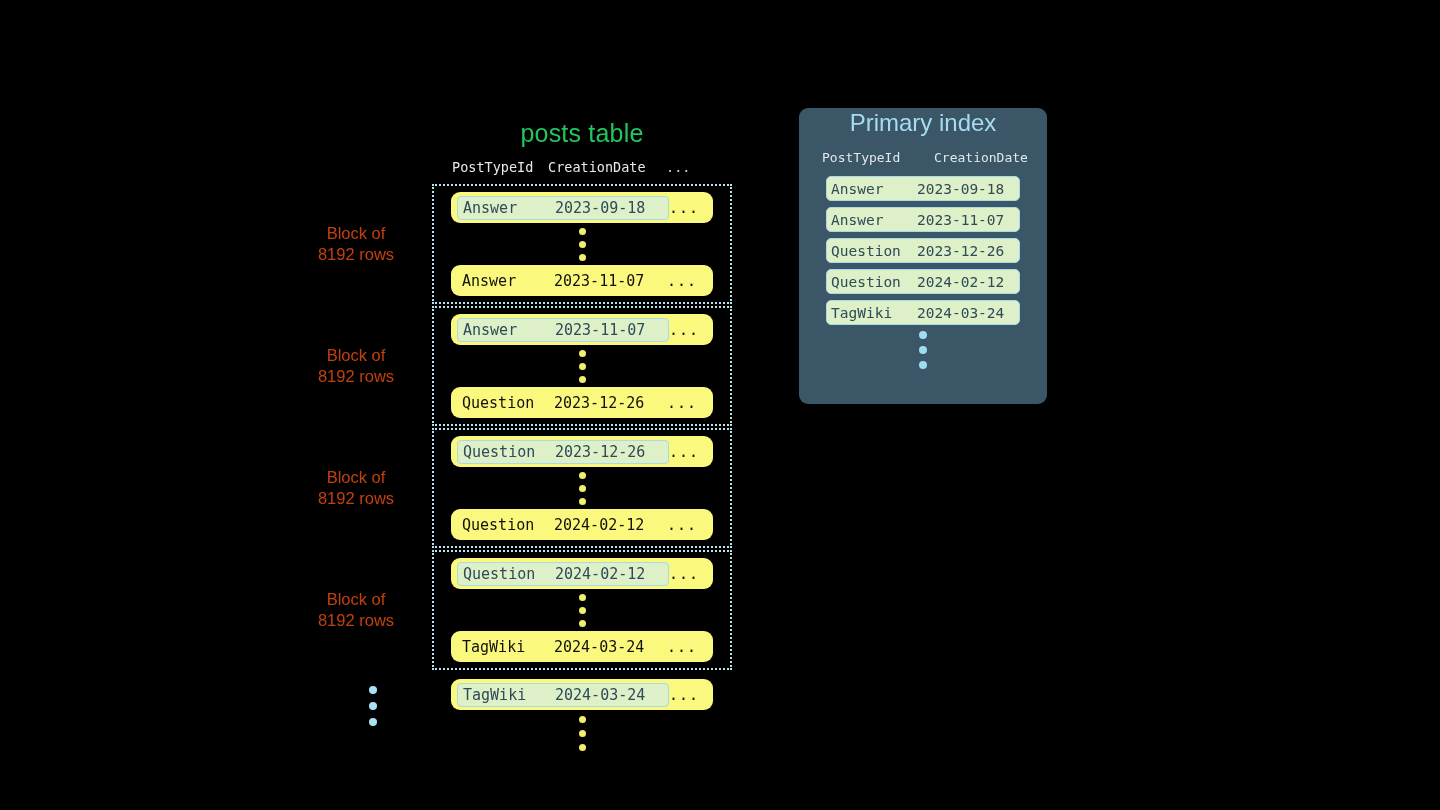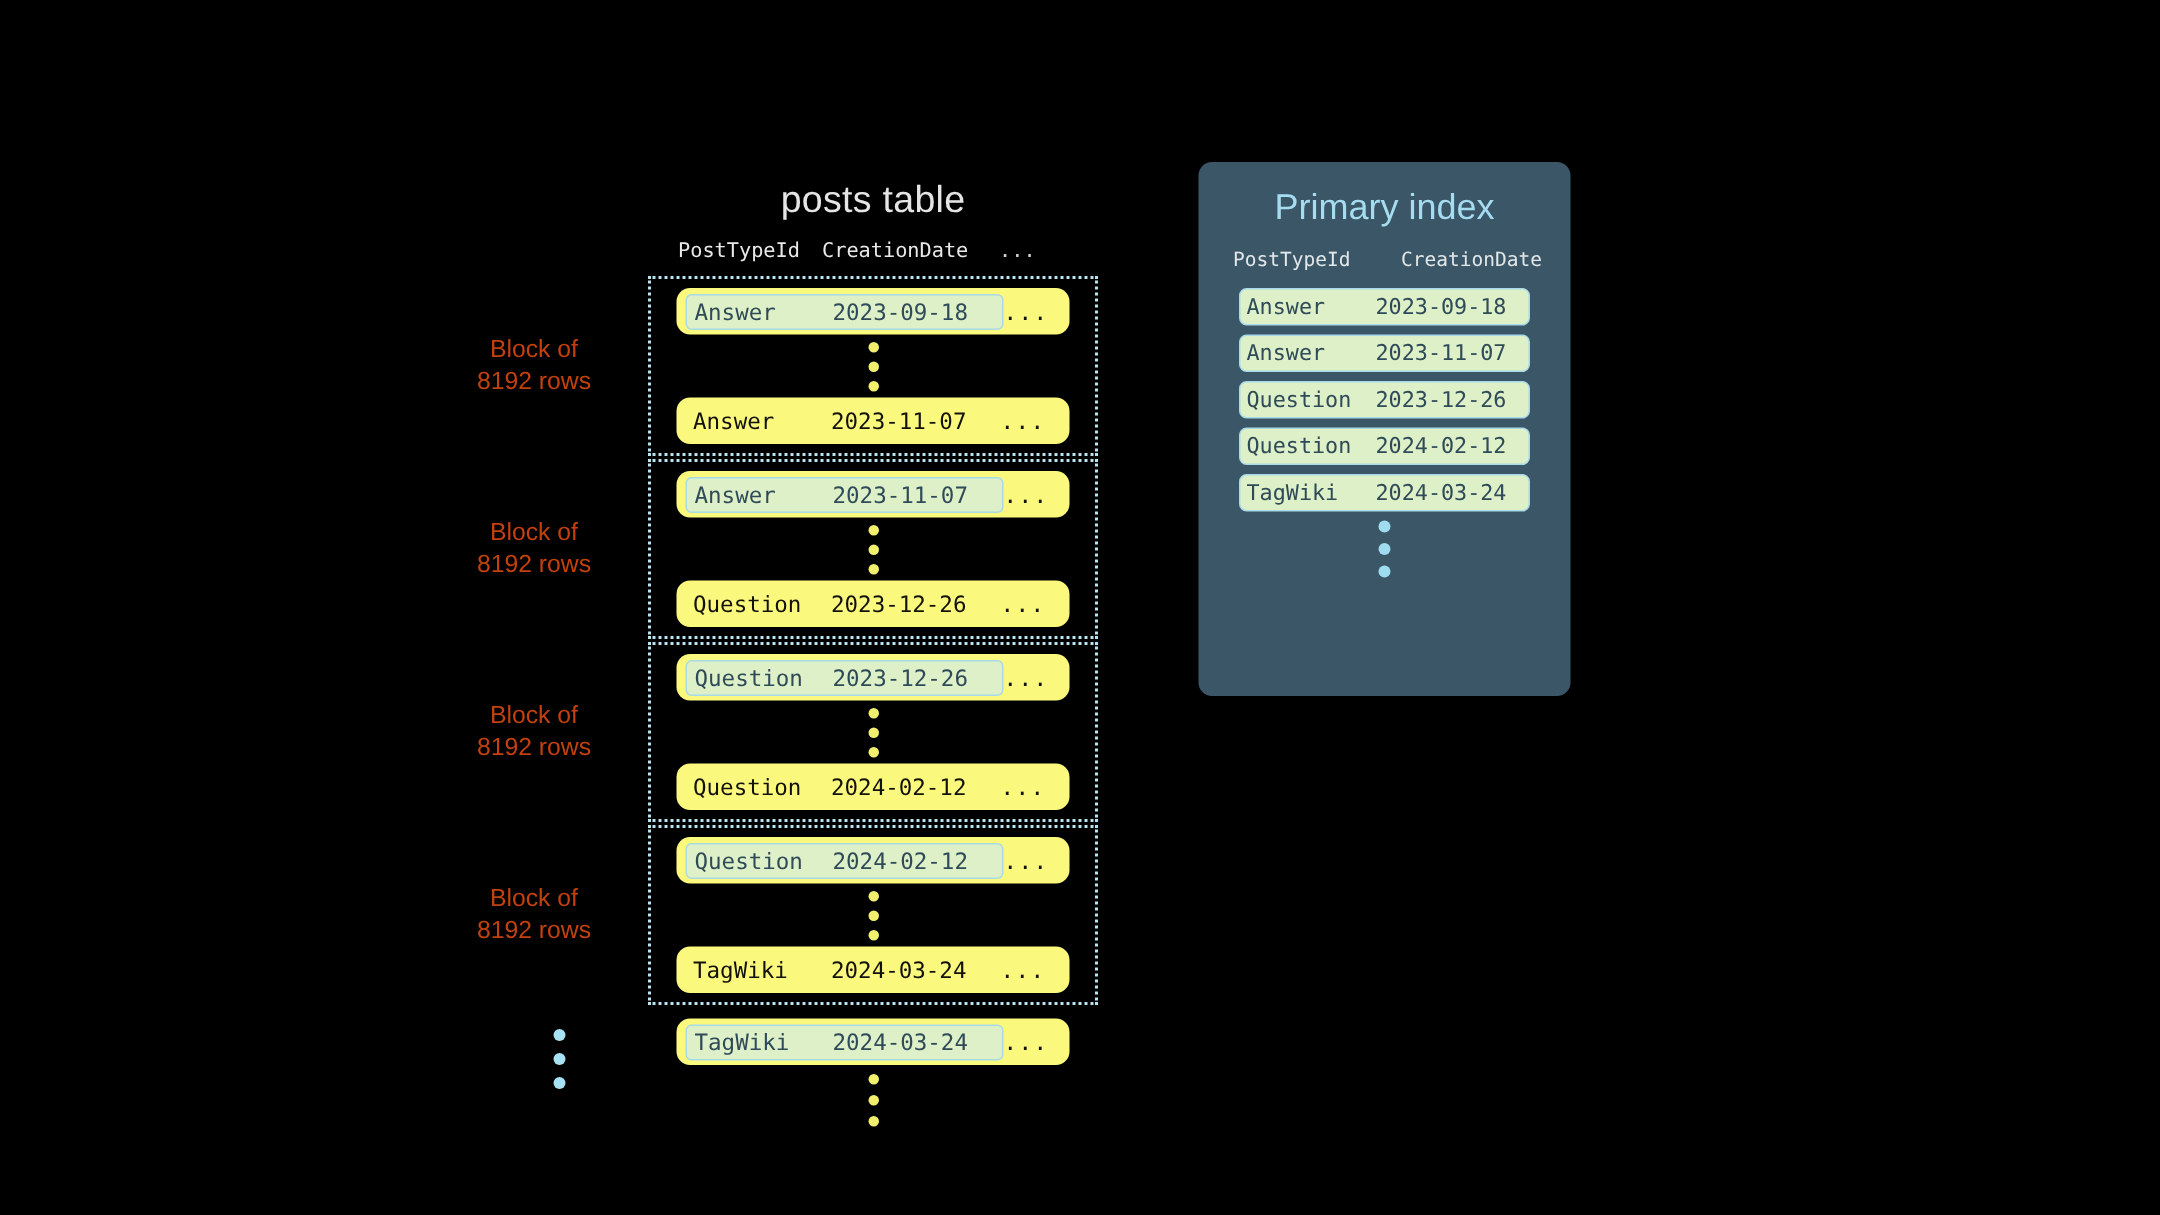--- a/index.html
+++ b/index.html
@@ -15,21 +15,21 @@
 
   
   #posts-table-group {
     position: absolute;
     left: 432px;
     top: 118px;
     width: 300px;
   }
 
   .table-title {
-    color: #e5e5e5;
+    color: #22c55e;
     font-size: 25px;
     font-weight: 400;
     text-align: center;
     letter-spacing: 0.2px;
     line-height: 30px;
     margin-bottom: 11px;
   }
 
   .col-headers {
     font-family: "DejaVu Sans Mono", "Liberation Mono", monospace;
@@ -146,24 +146,24 @@
     border-radius: 50%;
     background: #a8e2f2;
   }
 
   
   #primary-index {
     position: absolute;
     left: 799px;
     top: 108px;
     width: 248px;
-    height: 356px;
+    height: 296px;
     background: #3b5666;
     border-radius: 9px;
-    padding-top: 16px;
+    padding-top: 0;
   }
   .pi-title {
     color: #a5dcf0;
     font-size: 24px;
     text-align: center;
     line-height: 30px;
     margin-bottom: 12px;
   }
   .pi-headers {
     font-family: "DejaVu Sans Mono", "Liberation Mono", monospace;

